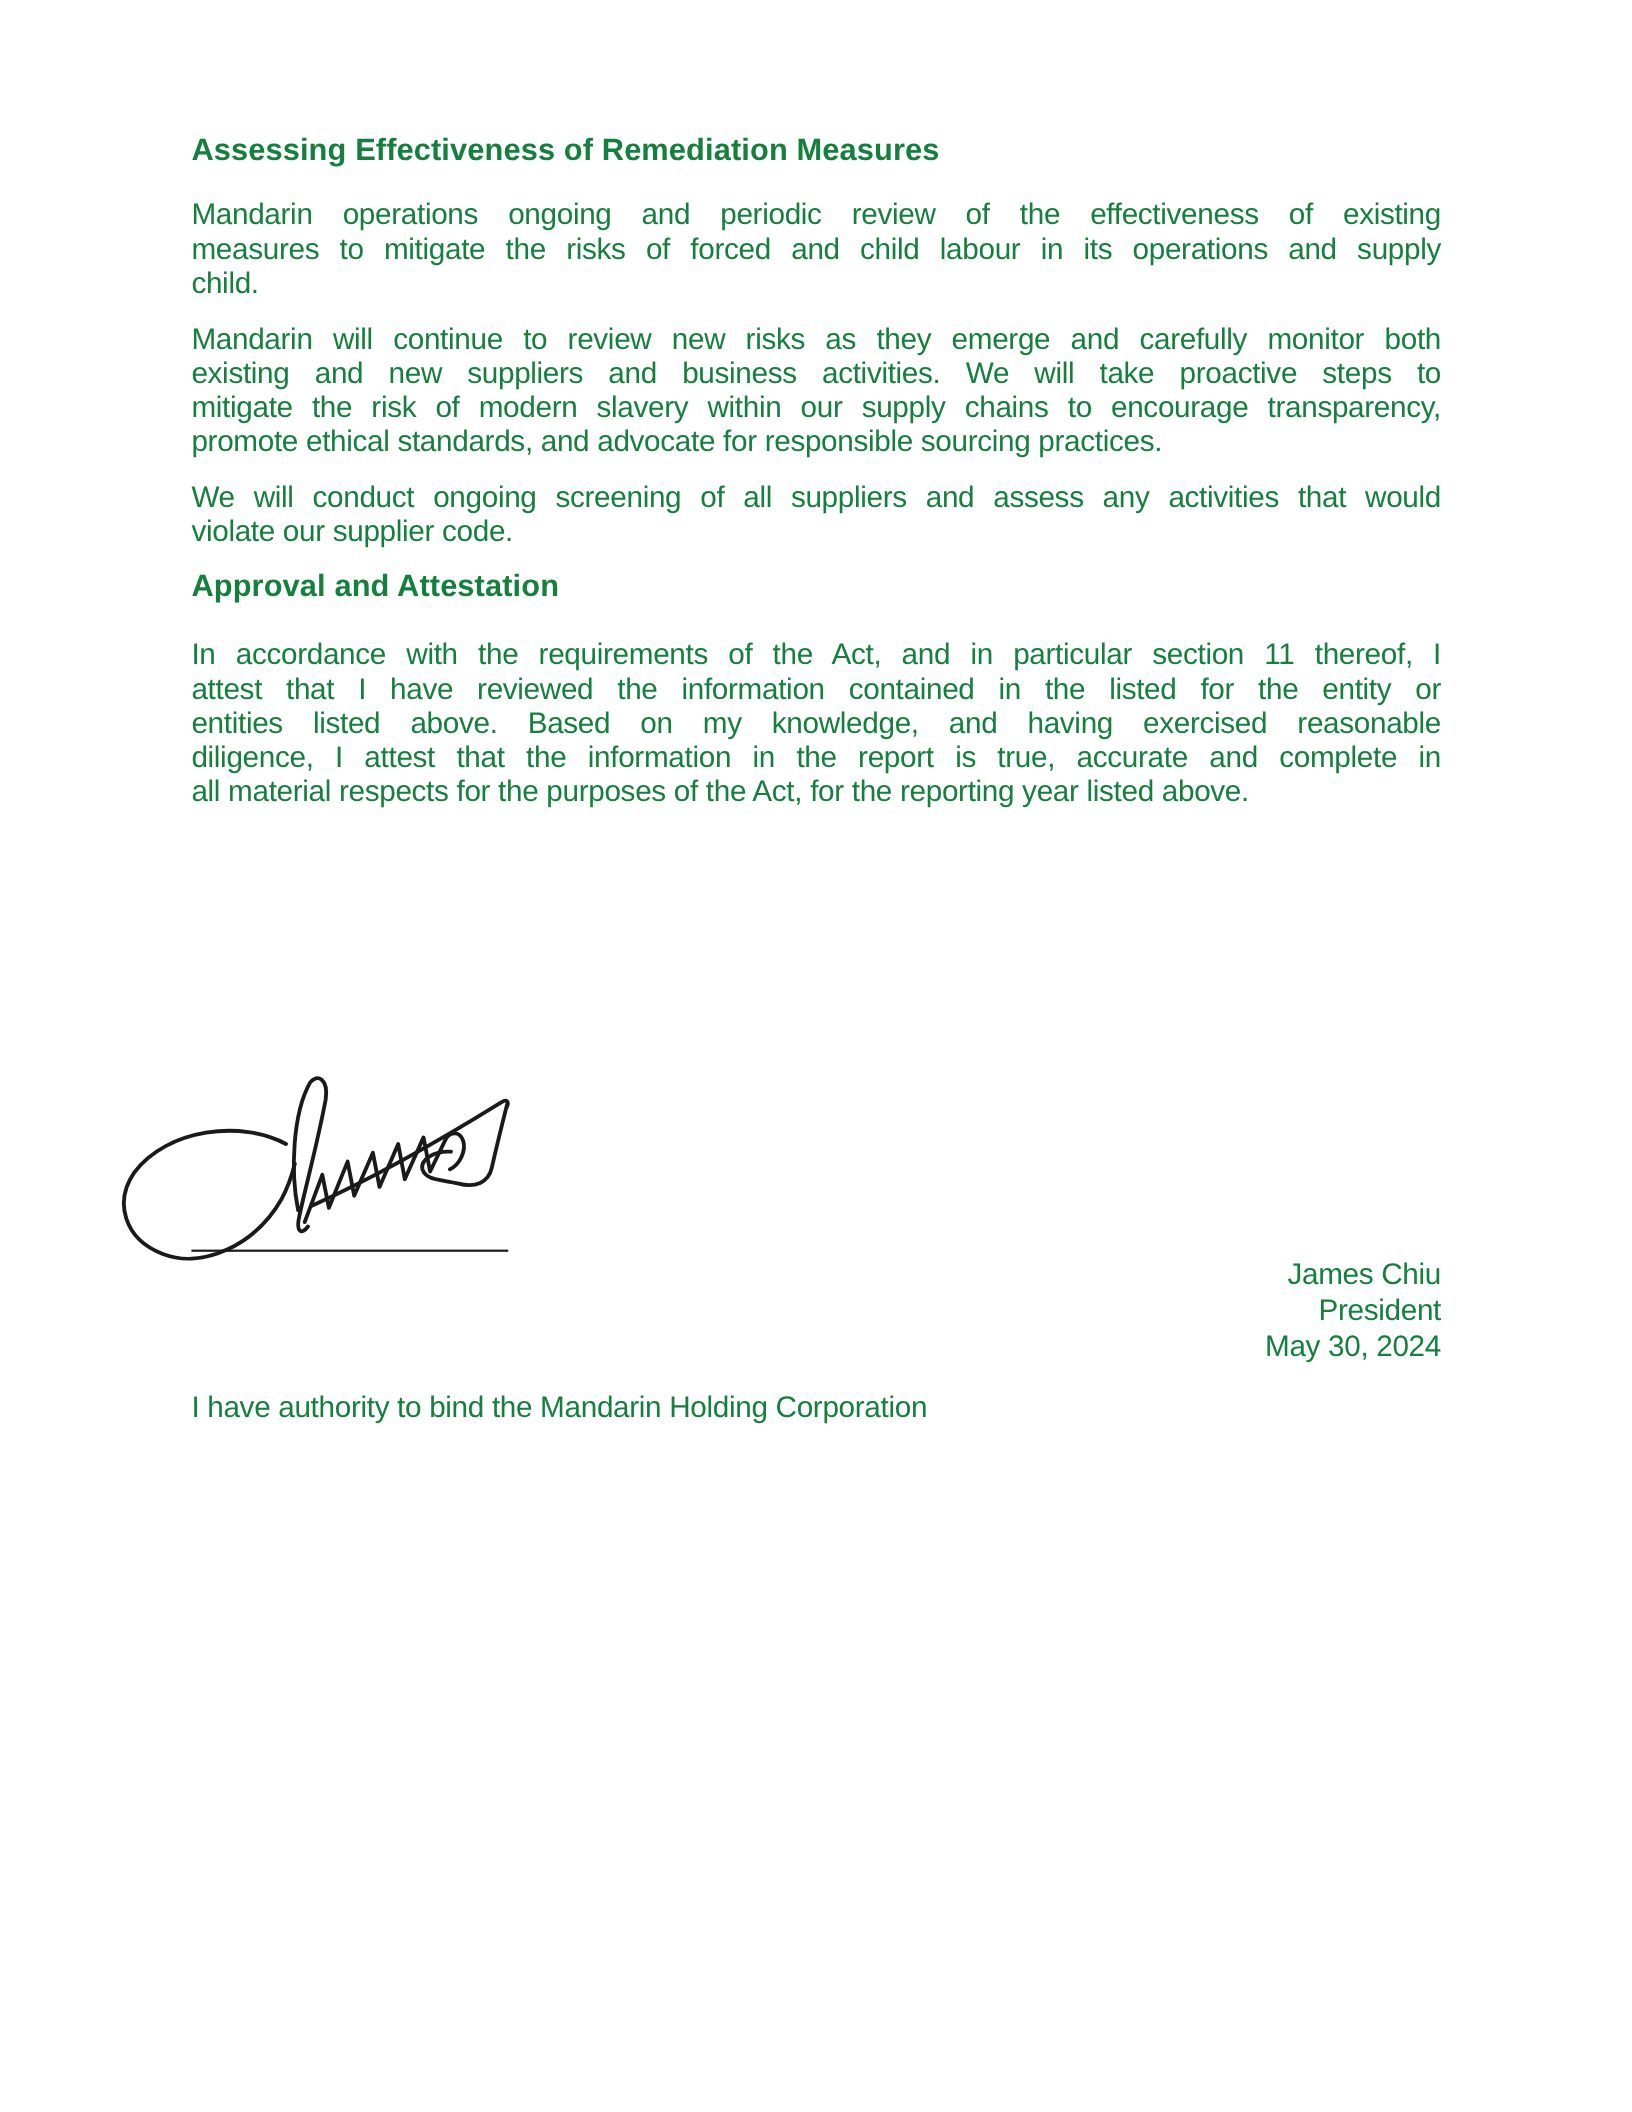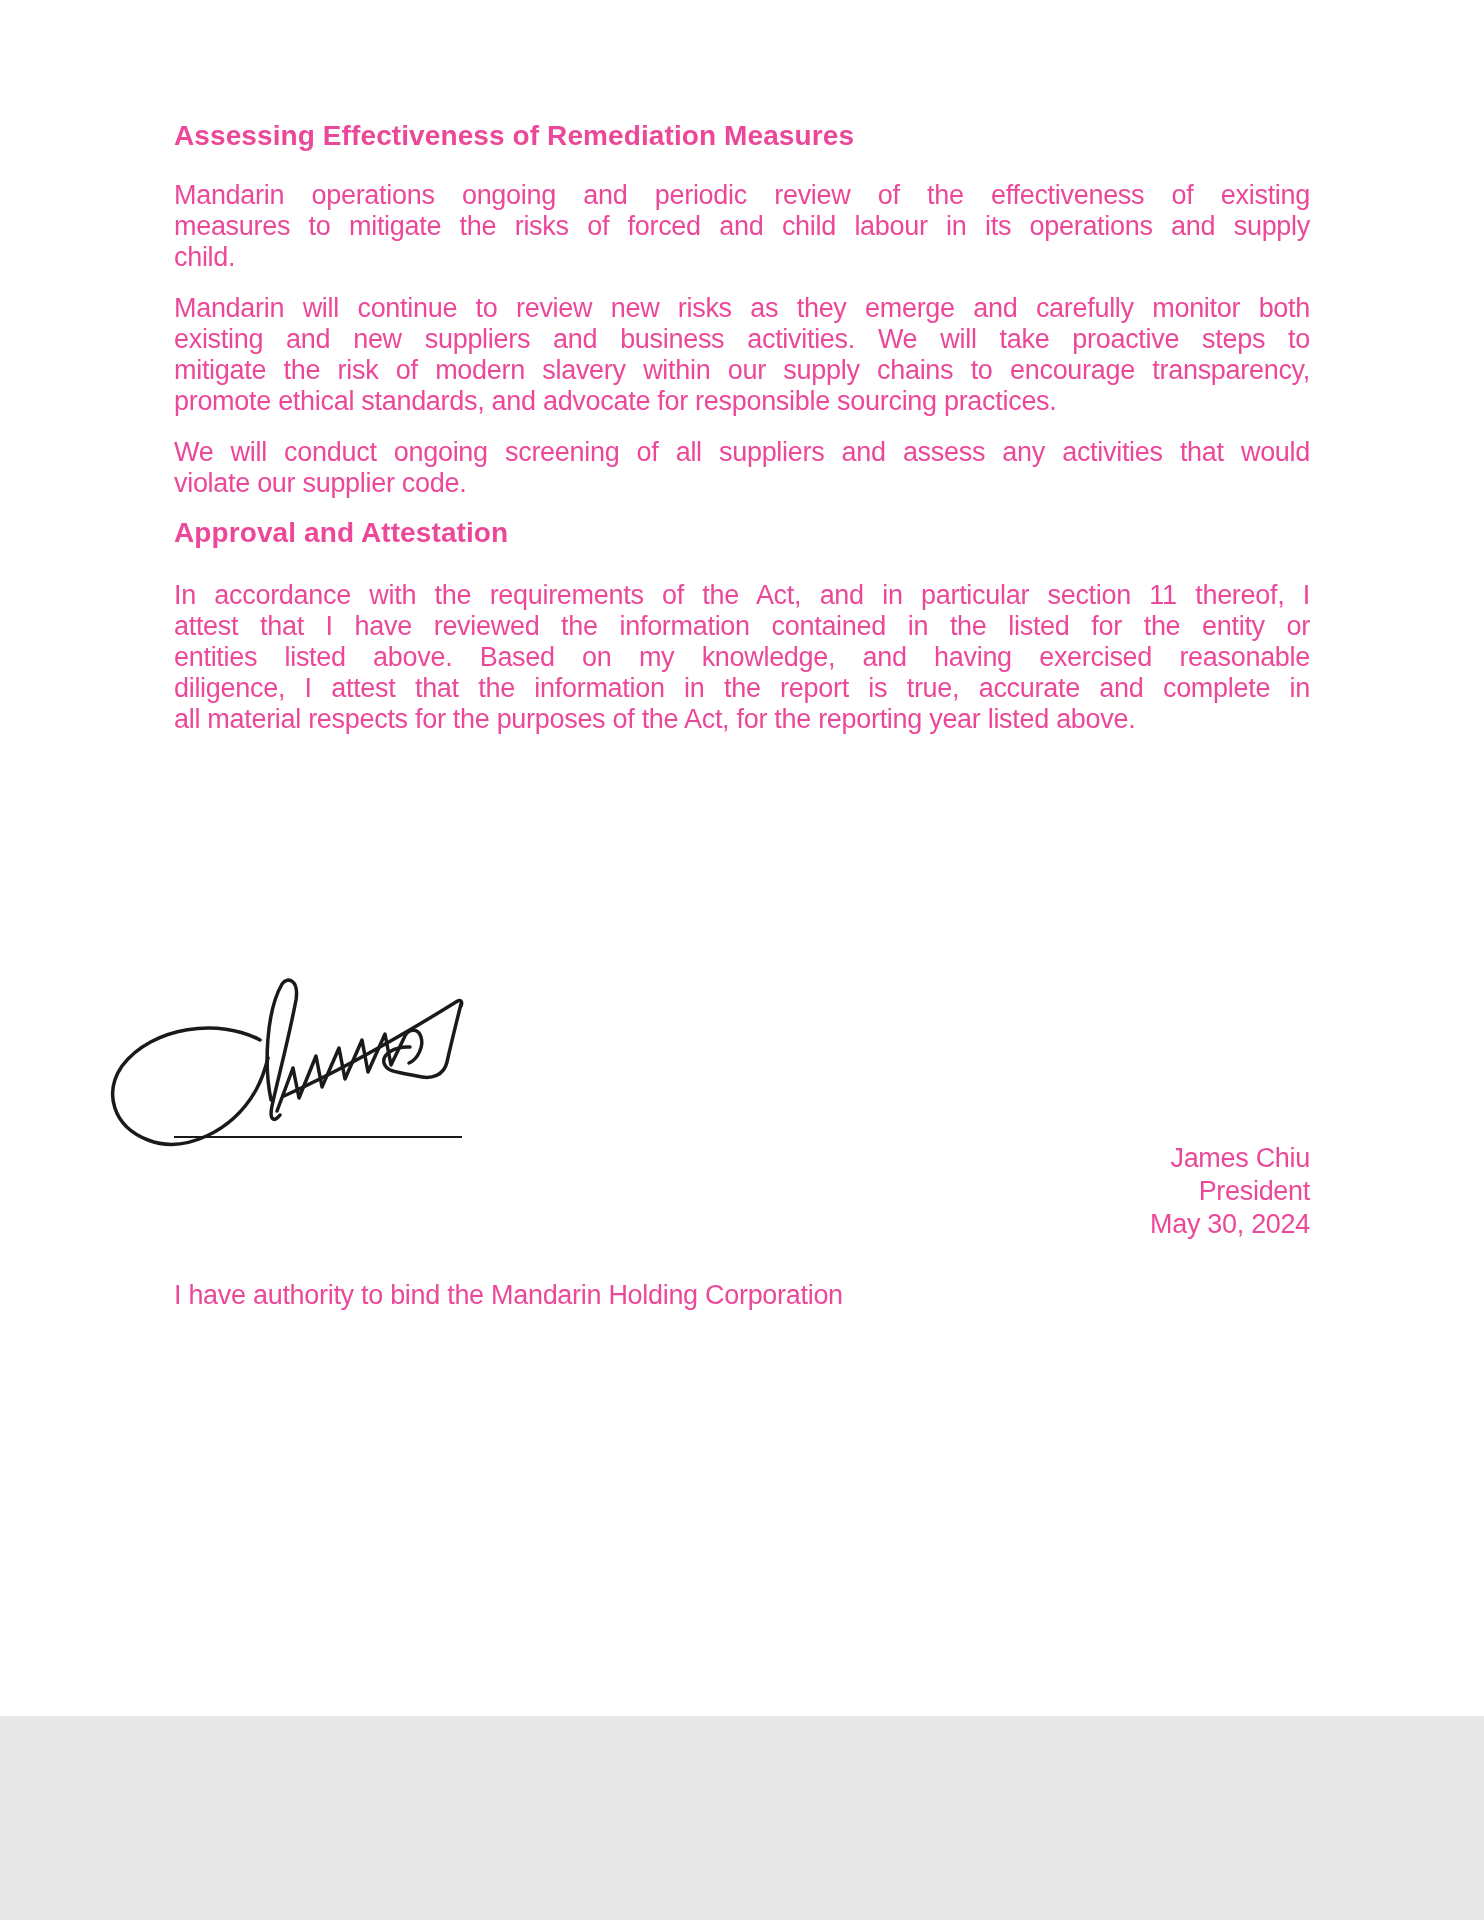--- a/index.html
+++ b/index.html
@@ -1,22 +1,22 @@
 <!DOCTYPE html>
 <html><head>
 <meta charset="utf-8">
 <style>
   html, body { margin: 0; padding: 0; background: #e8e8e8; }
   .page {
     position: relative;
     width: 1484px;
-    height: 1716px;
+    height: 1920px;
     background: #ffffff;
     font-family: "Liberation Sans", sans-serif;
-    color: #ec4899;
+    color: #15803d;
     overflow: hidden;
     margin: 0 auto;
   }
   .content {
     position: absolute;
     left: 174px;
     top: 120px;
     width: 1136px;
   }
   .heading {
@@ -64,21 +64,21 @@
   .sig-svg path {
     fill: none;
     stroke: #1a1a1a;
     stroke-width: 3.5;
     stroke-linecap: round;
     stroke-linejoin: round;
   }
   .sig-text { margin-top: 4px; }
   .sig-text .line { line-height: 33px; text-align: right; }
   .authority {
-    margin-top: 38px;
+    margin-top: 22px;
     font-size: 27px;
     line-height: 33px;
     letter-spacing: -0.3px;
   }
 </style>
 </head>
 <body>
 
 <div class="page">
   <div class="content">

